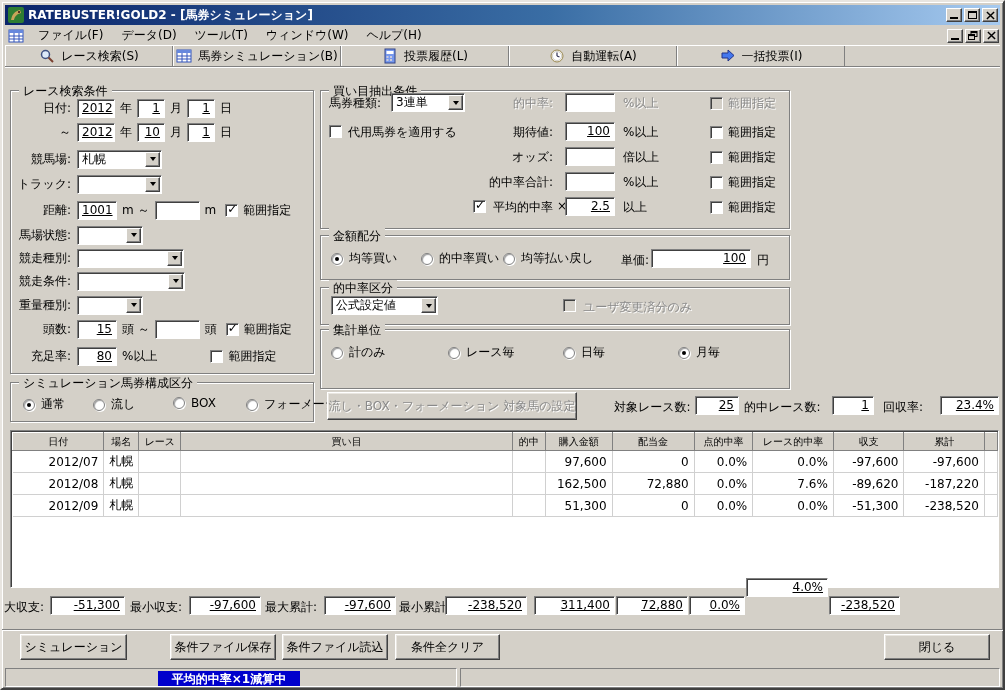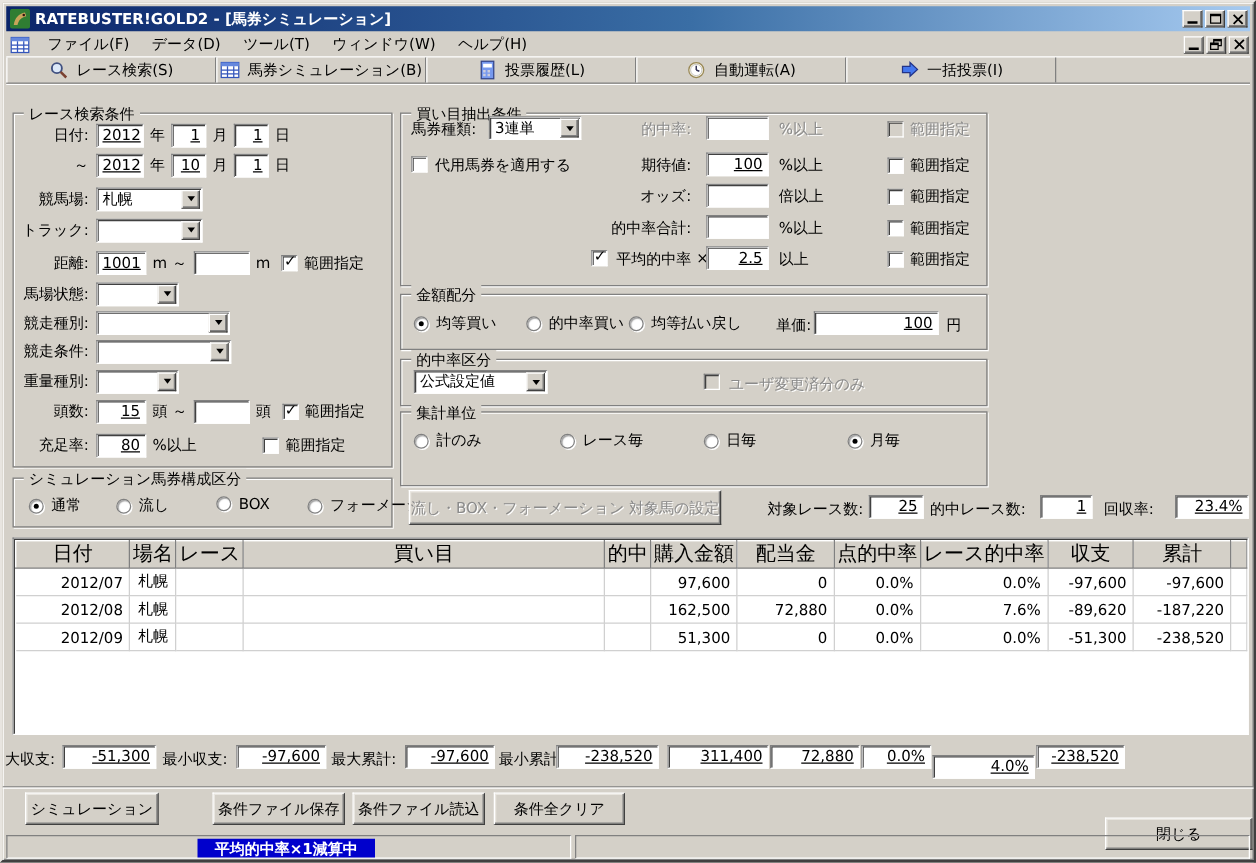--- a/index.html
+++ b/index.html
@@ -89,21 +89,21 @@
   .xrange { position:absolute; left:389px; top:2px; display:flex; gap:5px; align-items:center; }
   .xcb { position:absolute; left:152px; top:3px; }
   .xtimes { position:absolute; left:236px; top:2px; }
 
   
   .tblwrap { position:absolute; left:8px; top:428px; width:989px; height:158px;
     background:#fff; border:1px solid; border-color:#808080 #fff #fff #808080;
     box-shadow: inset 1px 1px 0 #404040; overflow:hidden; }
   table { border-collapse:collapse; table-layout:fixed; margin:1px 0 0 1px; }
   th { background:#d4d0c8; border:1px solid; border-color:#fff #808080 #808080 #fff;
-    height:18px; font-weight:normal; font-size:16px; padding:0 2px; overflow:hidden; white-space:nowrap; }
+    height:18px; font-weight:normal; font-size:10px; padding:0 2px; overflow:hidden; white-space:nowrap; }
   td { border-right:1px solid #d0d0d0; border-bottom:1px solid #d0d0d0; height:22px;
     padding:0 5px; font-size:12px; white-space:nowrap; overflow:hidden; background:#fff; }
   td.l { text-align:left;padding-left:36px; } td.c { text-align:center; } td.r { text-align:right; }
 
   .hgroove { position:absolute; left:0; right:0; height:2px;
     border-top:1px solid #808080; border-bottom:1px solid #fff; }
 
   
   .statusbar { position:absolute; left:3px; right:3px; top:666px; height:19px; }
   .sb-panel { position:absolute; top:0; bottom:0; border:1px solid;
@@ -524,30 +524,30 @@
   <span class="fld num" style="position:absolute; left:48px; top:594px; width:75px">-51,300</span>
   <span class="slabel" style="left:128px; top:597px">最小収支:</span>
   <span class="fld num" style="position:absolute; left:187px; top:594px; width:72px">-97,600</span>
   <span class="slabel" style="left:263px; top:597px">最大累計:</span>
   <span class="fld num" style="position:absolute; left:322px; top:594px; width:72px">-97,600</span>
   <span class="slabel" style="left:397px; top:597px">最小累計:</span>
   <span class="fld num" style="position:absolute; left:443px; top:594px; width:82px">-238,520</span>
   <span class="fld num" style="position:absolute; left:532px; top:594px; width:81px">311,400</span>
   <span class="fld num" style="position:absolute; left:614px; top:594px; width:72px">72,880</span>
   <span class="fld num" style="position:absolute; left:687px; top:594px; width:56px">0.0%</span>
-  <span class="fld num" style="position:absolute; left:744px; top:602px; width:82px">4.0%</span>
+  <span class="fld num" style="position:absolute; left:744px; top:576px; width:82px">4.0%</span>
   <span class="fld num" style="position:absolute; left:827px; top:594px; width:71px">-238,520</span>
 
   <div class="hgroove" style="top:627px"></div>
 
   <div class="btn" style="left:18px; top:632px; width:107px; height:26px">シミュレーション</div>
   <div class="btn" style="left:168px; top:632px; width:106px; height:26px">条件ファイル保存</div>
   <div class="btn" style="left:280px; top:632px; width:106px; height:26px">条件ファイル読込</div>
   <div class="btn" style="left:393px; top:632px; width:105px; height:26px">条件全クリア</div>
-  <div class="btn" style="left:882px; top:652px; width:118px; height:26px">閉じる</div>
+  <div class="btn" style="left:882px; top:632px; width:106px; height:26px">閉じる</div>
 
   <div class="statusbar">
     <div class="sb-panel" style="left:0; width:452px">
       <span class="sb-badge">平均的中率×1減算中</span>
     </div>
     <div class="sb-panel" style="left:455px; right:0"></div>
   </div>
 
 </div>
 

